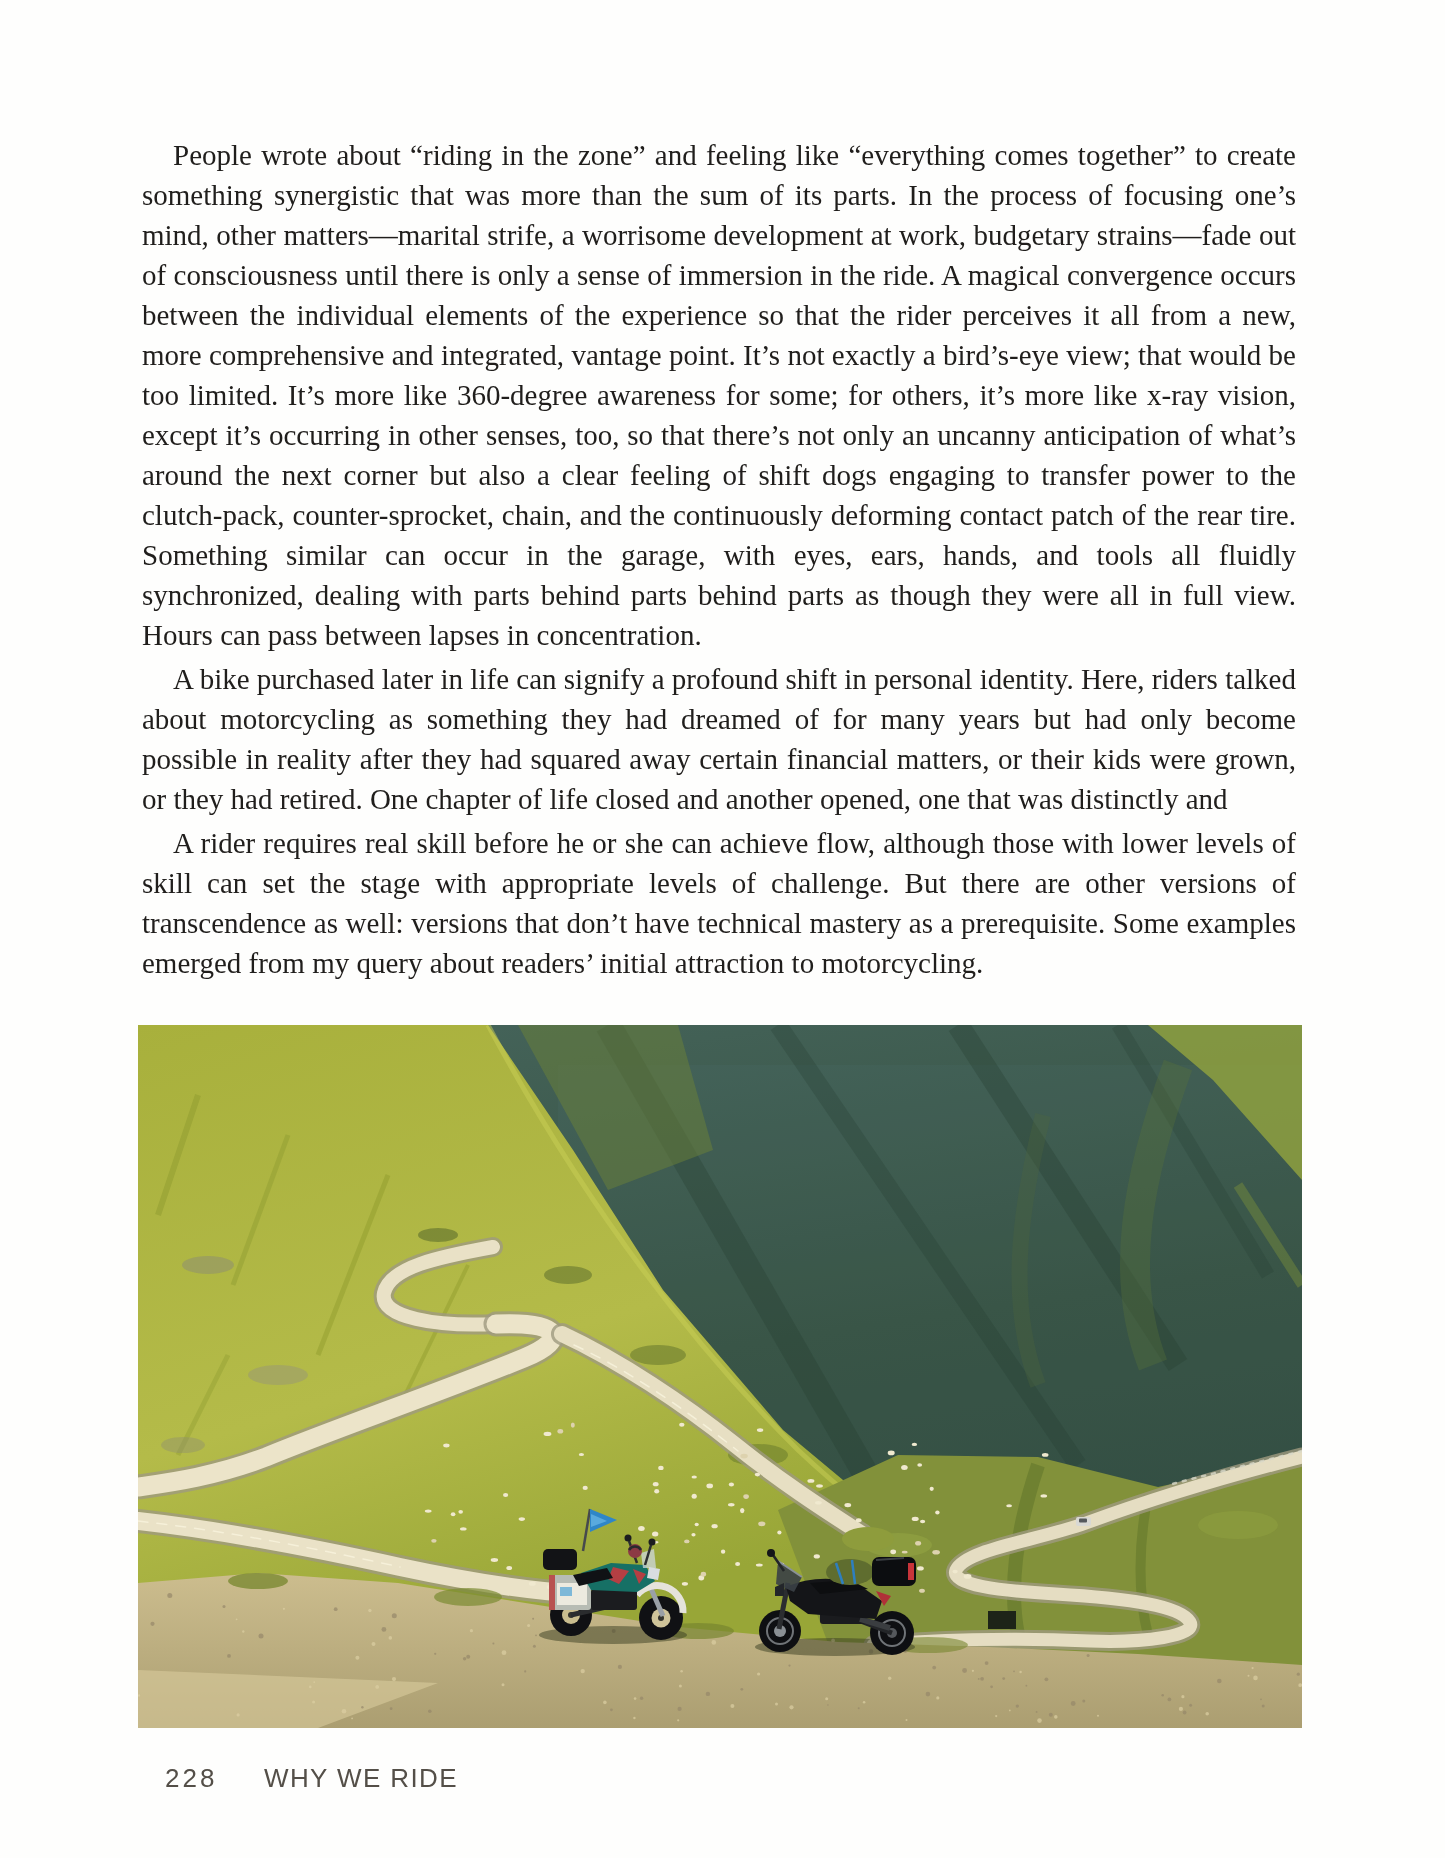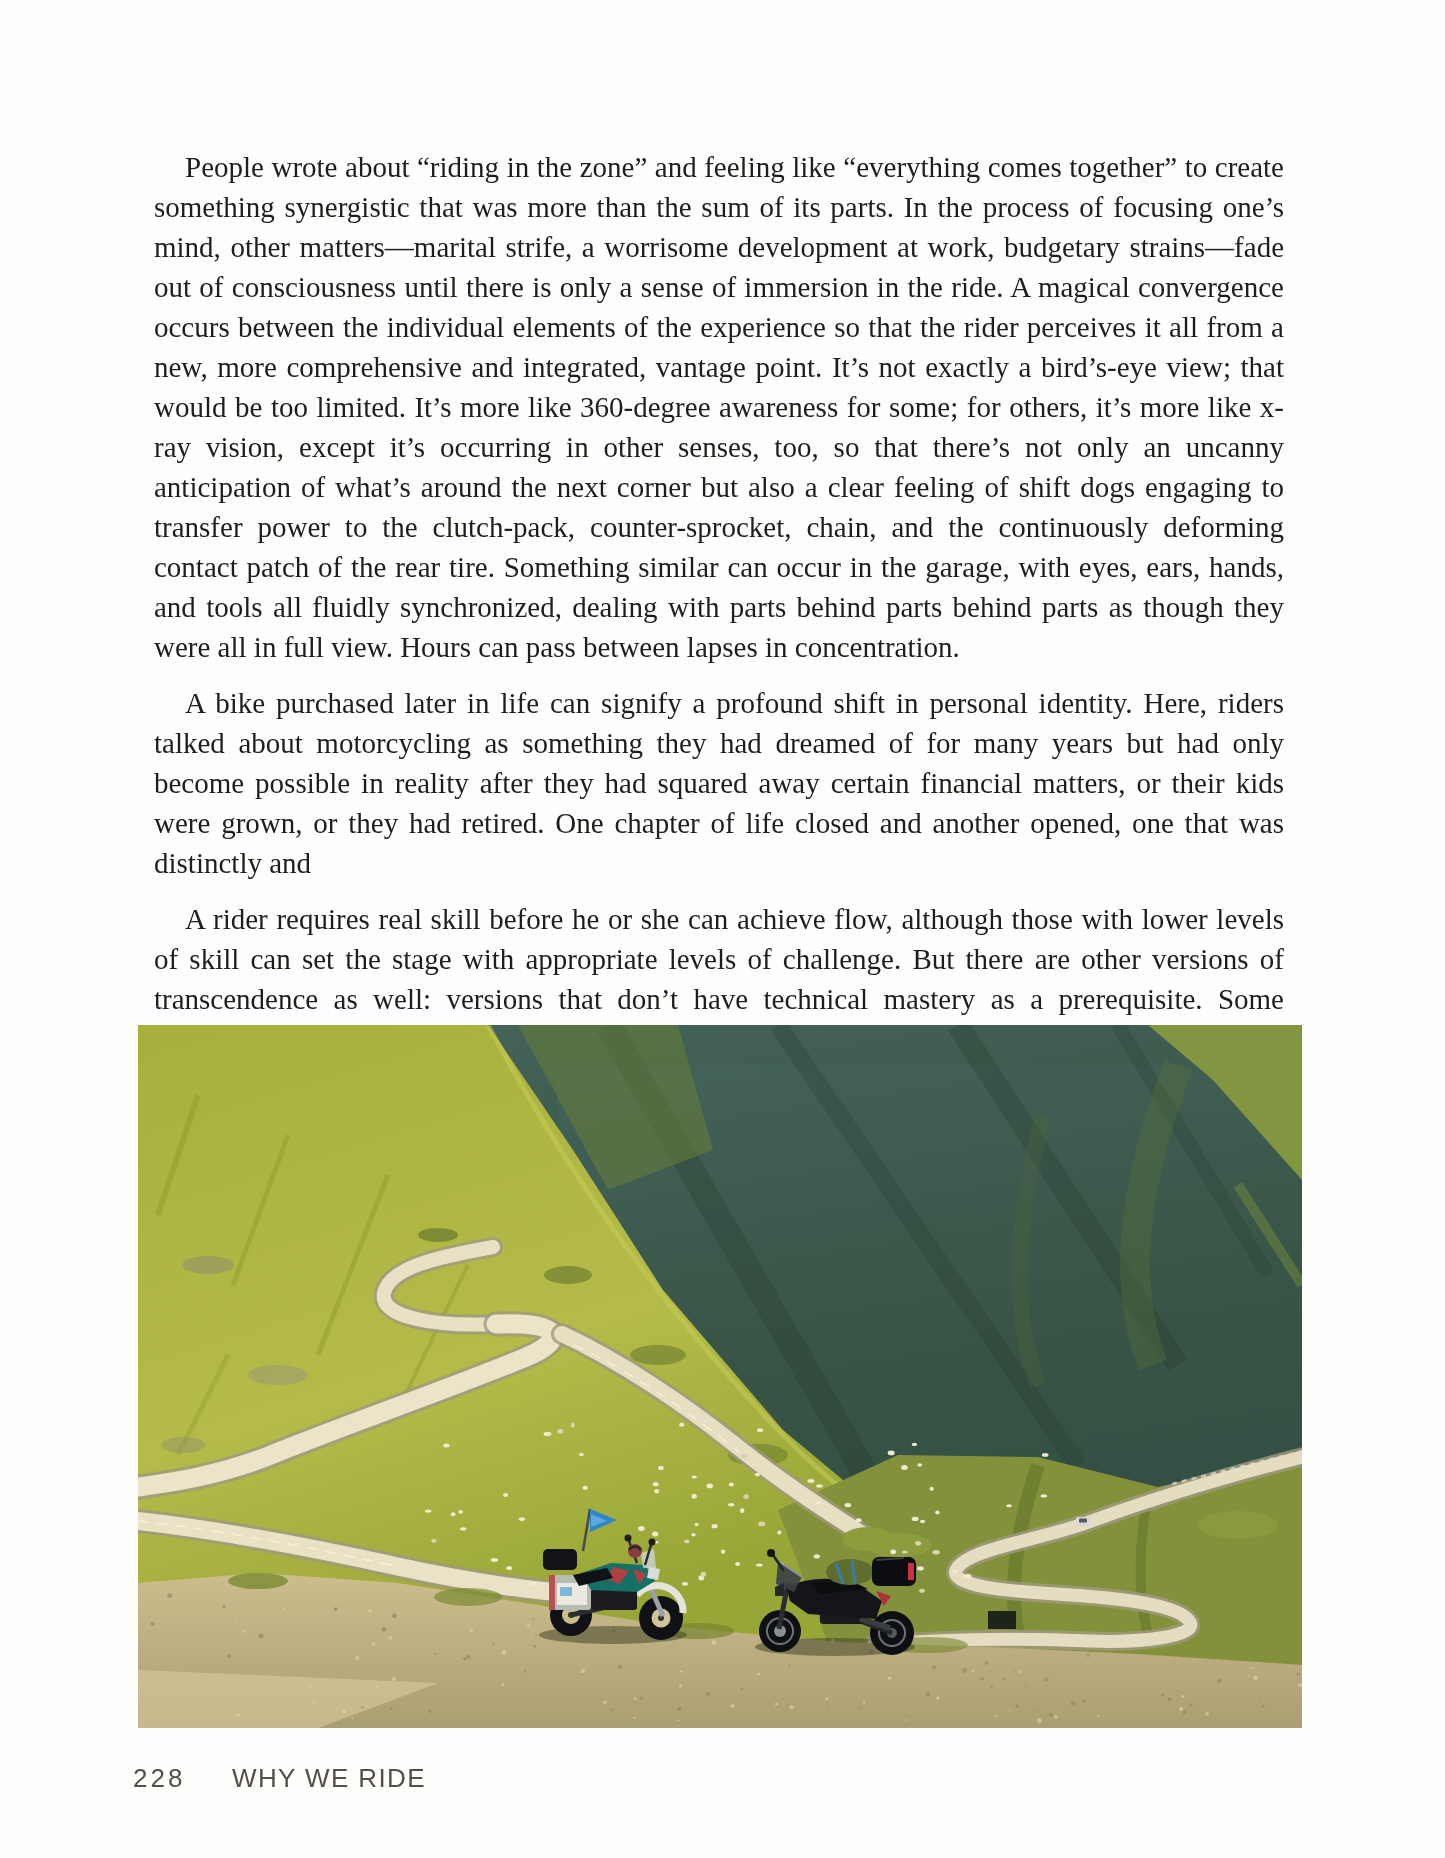--- a/index.html
+++ b/index.html
@@ -1,28 +1,28 @@
 <!DOCTYPE html>
 <html><head>
 <meta charset="utf-8">
 <style>
   html,body{margin:0;padding:0;background:#e9e9e9;}
   .page{position:relative;width:1445px;height:1858px;background:#fefefdff;background:#fefefd;
         font-family:"Liberation Serif",serif;overflow:hidden;}
   .text-block{position:absolute;left:138px;top:131px;width:1162px;
         font-size:29px;line-height:40px;color:#201e1c;text-align:justify;
         hyphens:none;-webkit-hyphens:none;}
-  .text-block p{margin:16px;text-indent:31px;}
+  .text-block p{margin:4px;text-indent:31px;}
   .photo{position:absolute;left:138px;top:1025px;width:1164px;height:703px;margin:0;
         overflow:hidden;background:#3c5a50;}
   .photo svg{display:block;width:100%;height:100%;}
   .footer{position:absolute;left:133px;top:1763px;
         font-family:"Liberation Sans",sans-serif;font-size:26px;
         color:#544f48;letter-spacing:1.4px;white-space:nowrap;}
-  .footer .num{display:inline-block;width:99px;letter-spacing:3px;}
+  .footer .num{display:inline-block;width:99px;letter-spacing:3px;margin-left:32px;}
 </style>
 </head>
 <body>
 
 <div class="page">
 
   <div class="text-block">
     <p>People wrote about “riding in the zone” and feeling like “everything comes together” to create something synergistic that was more than the sum of its parts. In the process of focusing one’s mind, other matters—marital strife, a worrisome development at work, budgetary strains—fade out of consciousness until there is only a sense of immersion in the ride. A magical convergence occurs between the individual elements of the experience so that the rider perceives it all from a new, more comprehensive and integrated, vantage point. It’s not exactly a bird’s-eye view; that would be too limited. It’s more like 360-degree awareness for some; for others, it’s more like x-ray vision, except it’s occurring in other senses, too, so that there’s not only an uncanny anticipation of what’s around the next corner but also a clear feeling of shift dogs engaging to transfer power to the clutch-pack, counter-sprocket, chain, and the continuously deforming contact patch of the rear tire. Something similar can occur in the garage, with eyes, ears, hands, and tools all fluidly synchronized, dealing with parts behind parts behind parts as though they were all in full view. Hours can pass between lapses in concentration.</p>
     <p>A bike purchased later in life can signify a profound shift in personal identity. Here, riders talked about motorcycling as something they had dreamed of for many years but had only become possible in reality after they had squared away certain financial matters, or their kids were grown, or they had retired. One chapter of life closed and another opened, one that was distinctly and</p>
     <p>A rider requires real skill before he or she can achieve flow, although those with lower levels of skill can set the stage with appropriate levels of challenge. But there are other versions of transcendence as well: versions that don’t have technical mastery as a prerequisite. Some examples emerged from my query about readers’ initial attraction to motorcycling.</p>

